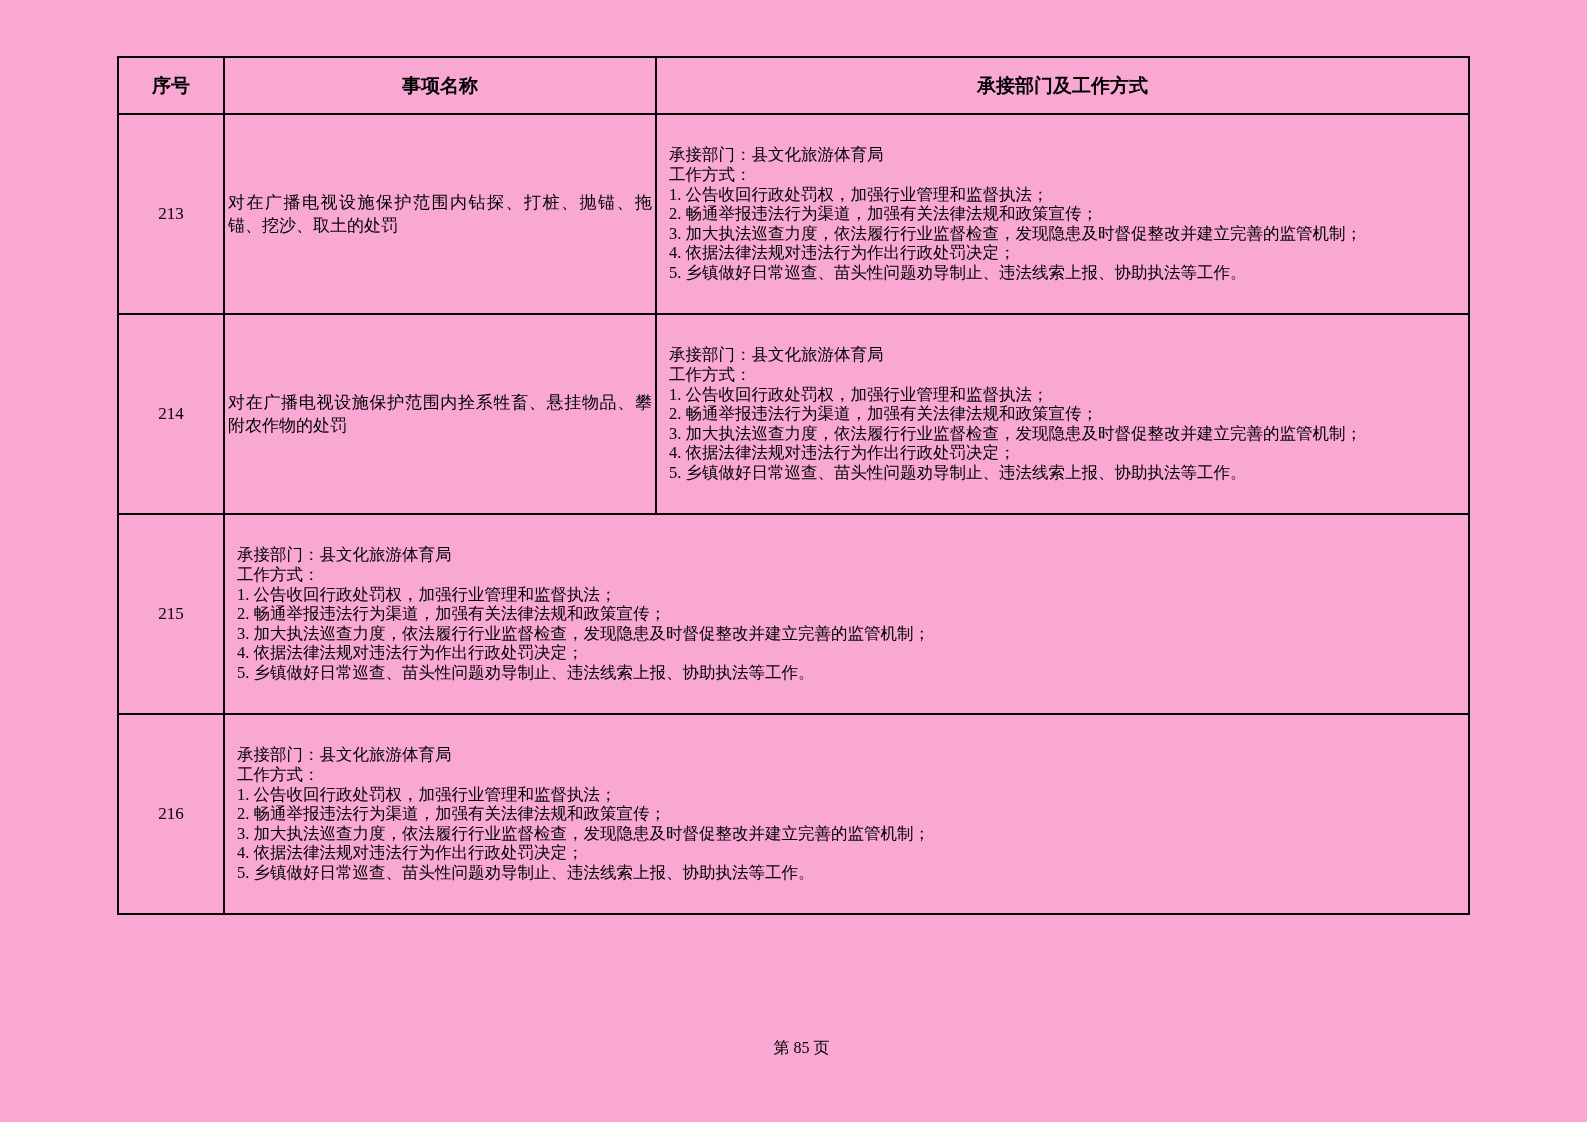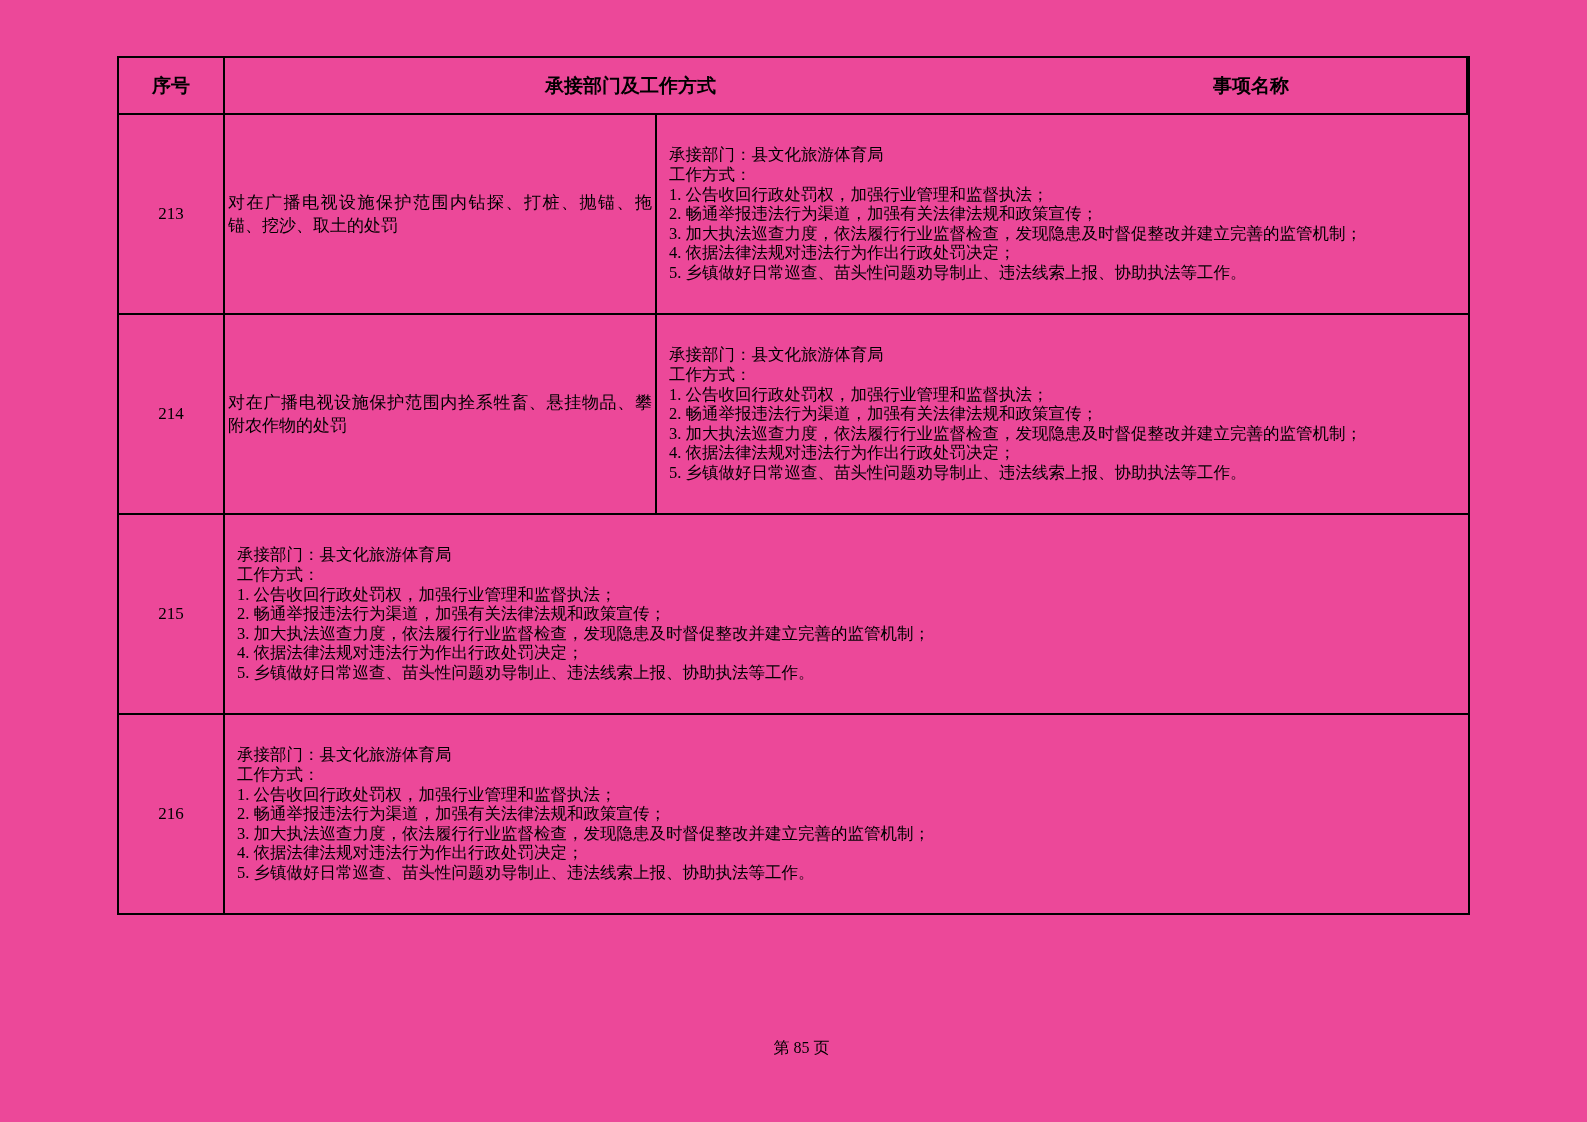--- a/index.html
+++ b/index.html
@@ -4,21 +4,21 @@
 <style>
   html, body {
     margin: 0;
     padding: 0;
     background: #ffffff;
   }
   .page {
     position: relative;
     width: 1587px;
     height: 1122px;
-    background: #ec4899;
+    background: #f9a8d4;
     color: #000000;
     font-family: "Liberation Serif", serif;
     overflow: hidden;
   }
   .doc-table {
     position: absolute;
     left: 117px;
     top: 56px;
     width: 1353px;
     height: 859px;
@@ -101,22 +101,22 @@
 </style>
 </head>
 <body>
 
 <div class="page">
 
   <div class="doc-table">
 
     <div class="thead">
       <div class="cell c1">序号</div>
+      <div class="cell c2">事项名称</div>
       <div class="cell c3">承接部门及工作方式</div>
-      <div class="cell c2">事项名称</div>
     </div>
 
     <div class="trow">
       <div class="cell c1">
         <span class="serial">213</span>
       </div>
       <div class="cell c2">
         <span class="item-name">对在广播电视设施保护范围内钻探、打桩、抛锚、拖锚、挖沙、取土的处罚</span>
       </div>
       <div class="cell c3">

